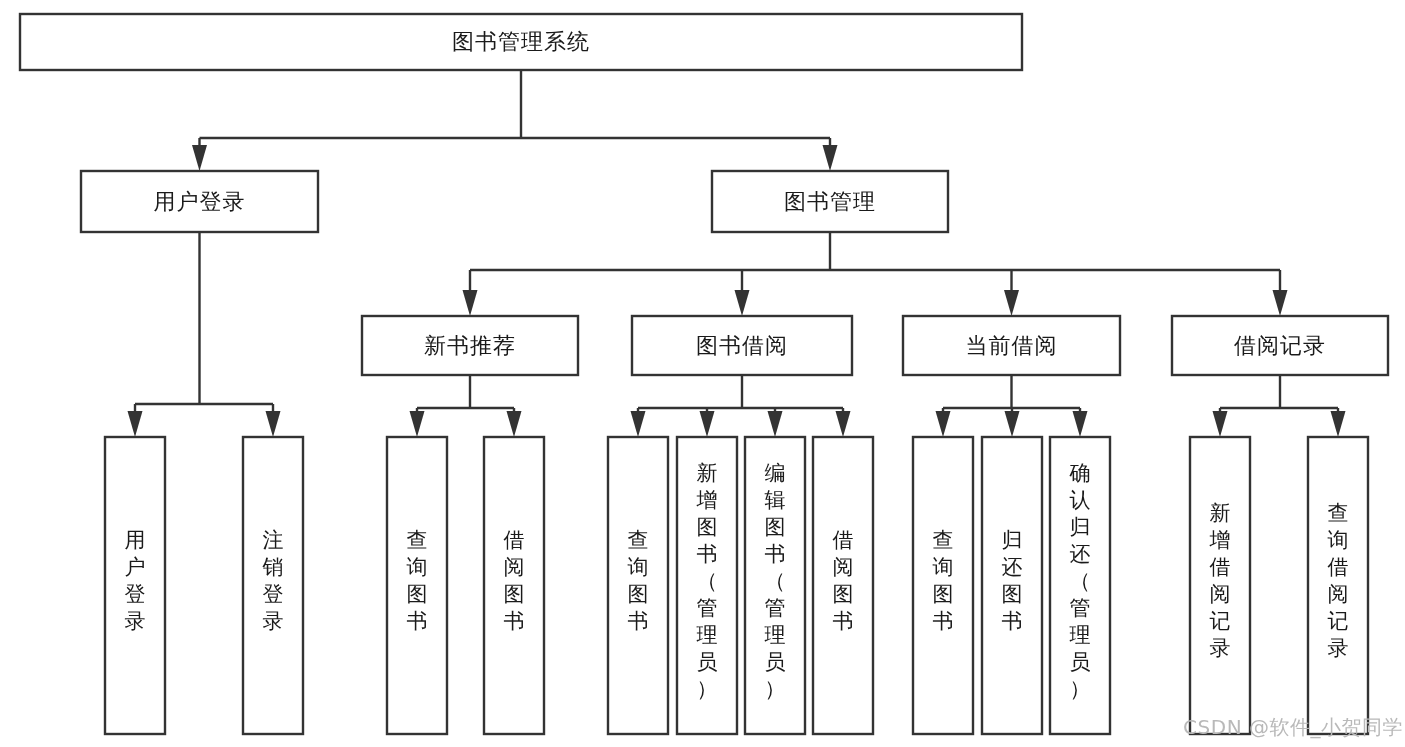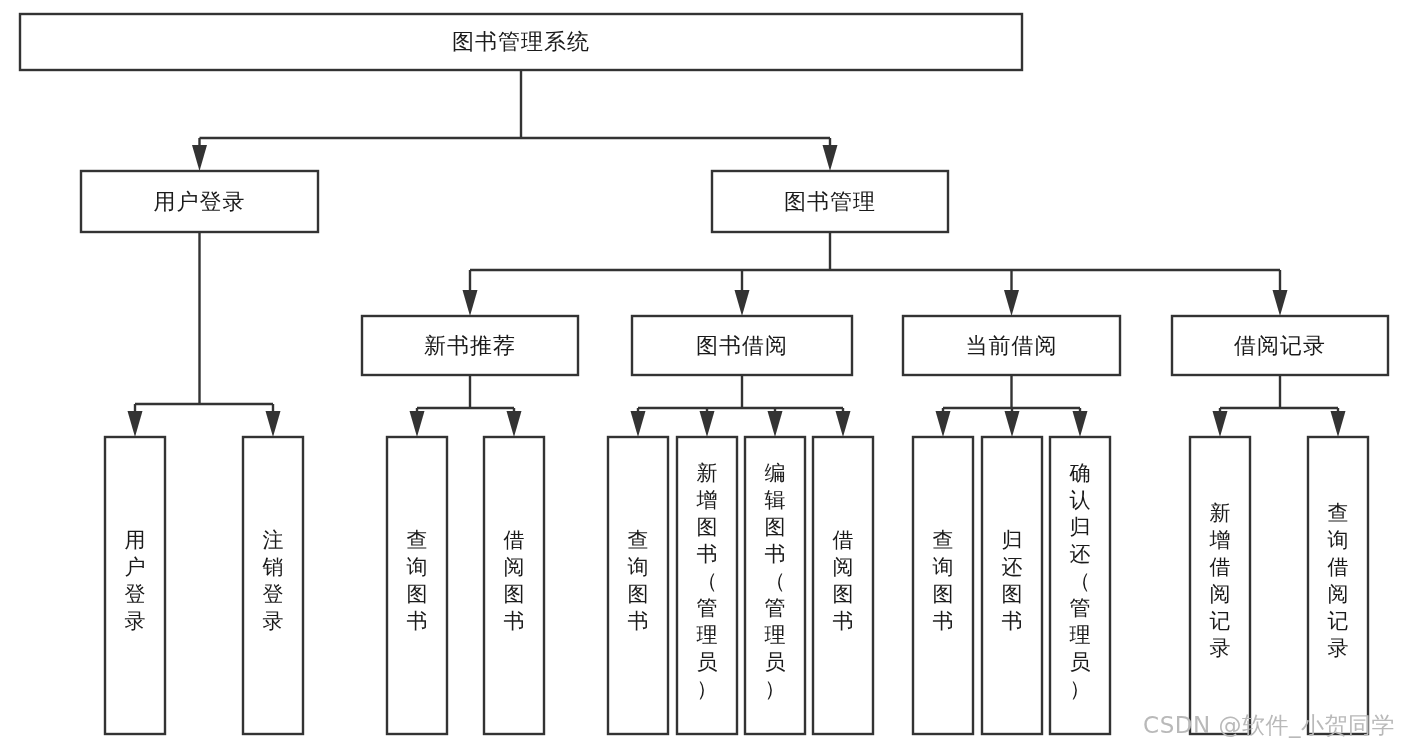--- a/index.html
+++ b/index.html
@@ -38,24 +38,24 @@
     stroke-width: 2.4;
     fill: none;
     stroke-linecap: butt;
   }
   .arrow-head {
     fill: #333333;
     stroke: none;
   }
   .watermark {
     position: absolute;
-    right: 10px;
+    right: 2px;
     bottom: 6px;
     font-family: "DejaVu Sans", "Liberation Sans", sans-serif;
-    font-size: 23px;
+    font-size: 20px;
     color: #b9b9b9;
     white-space: nowrap;
     user-select: none;
     letter-spacing: 0.5px;
   }
 </style>
 </head>
 <body>
 
 <div id="diagram-root">

